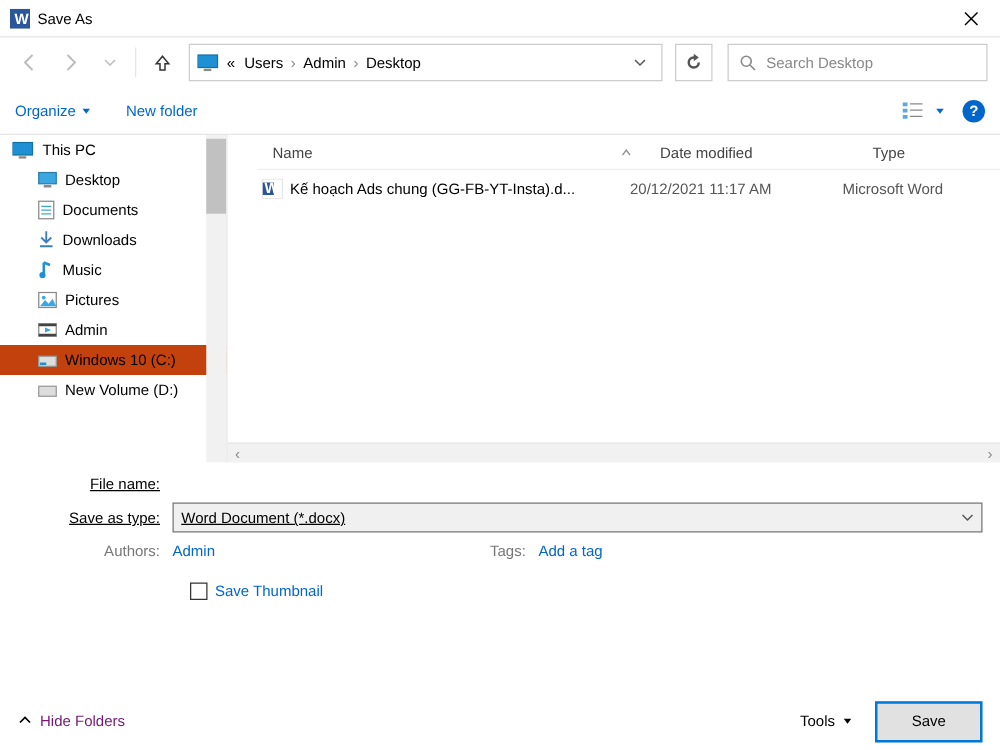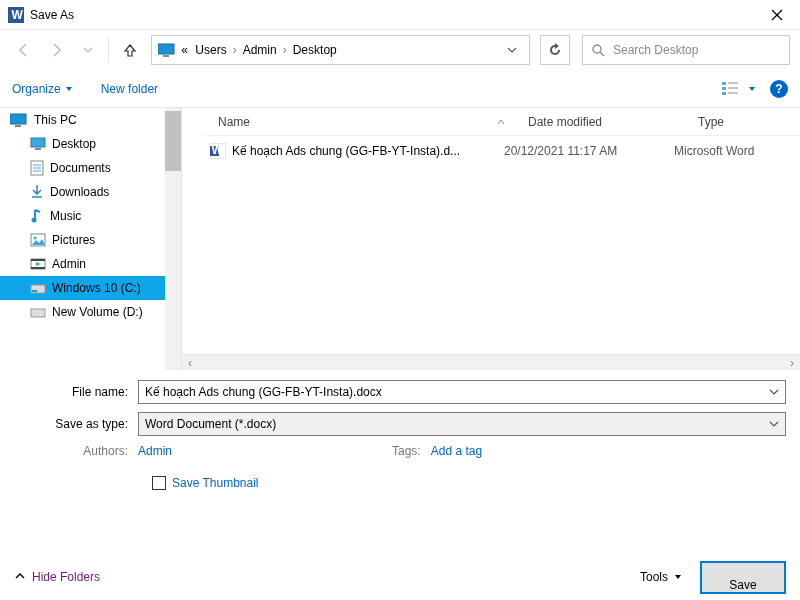--- a/index.html
+++ b/index.html
@@ -22,51 +22,51 @@
   .toolbar .link { color:#0066cc; margin-right:28px; display:flex; align-items:center; gap:4px; }
   .toolbar .right { margin-left:auto; display:flex; align-items:center; gap:14px; }
   .view-btn { display:flex; align-items:center; gap:2px; }
   .help-btn { width:18px; height:18px; border-radius:50%; background:#0066cc; color:#fff; display:flex; align-items:center; justify-content:center; font-weight:bold; font-size:12px; }
   .body-split { display:flex; height:262px; }
   .tree { width:182px; border-right:1px solid #e5e5e5; position:relative; overflow:hidden; }
   .tree-scroll { position:absolute; right:0; top:0; width:16px; height:100%; background:#f1f1f1; }
   .tree-scroll .thumb { width:16px; height:60px; background:#c1c1c1; position:absolute; top:3px; }
   .tree-item { display:flex; align-items:center; height:24px; padding-left:10px; gap:6px; cursor:pointer; white-space:nowrap; }
   .tree-item.indent { padding-left:30px; }
-  .tree-item.sel { background:#0ea5e9; }
+  .tree-item.sel { background:#c2410c; }
   .file-pane { flex:1; display:flex; flex-direction:column; }
   .col-headers { display:flex; height:28px; border-bottom:1px solid #eee; align-items:center; color:#444;margin-left:24px; }
   .col-headers .col { padding-left:12px; }
   .col-name { width:310px; display:flex; align-items:center; gap:6px; }
   .col-date { width:170px; }
   .col-type { flex:1; }
   .file-row { display:flex; height:30px; align-items:center; }
   .file-row .cell { padding-left:12px; }
   .file-row .name-cell { width:310px; display:flex; align-items:center; gap:6px; white-space:nowrap; overflow:hidden; }
   .file-row .date-cell { width:170px; color:#555; }
   .file-row .type-cell { flex:1; color:#555; }
   .hscroll { height:16px; background:#f1f1f1; display:flex; align-items:center; border-top:1px solid #e5e5e5; }
   .hscroll .arrow { width:16px; height:16px; display:flex; align-items:center; justify-content:center; color:#888; }
   .hscroll .track { flex:1; height:16px; position:relative; }
   .form-area { padding:10px 14px 4px 14px; }
-  .form-row { display:flex; align-items:center; margin-bottom:8px; }
+  .form-row { display:flex; align-items:center; margin-bottom:8px;text-decoration:underline; }
   .form-row .lbl { width:124px; text-align:right; padding-right:10px; color:#000; }
   .form-row .field { flex:1; height:24px; border:1px solid #7a7a7a; display:flex; align-items:center; padding:0 6px; background:#fff; justify-content:space-between; }
   .form-row .field.select { background:#f0f0f0; }
   .meta-row { display:flex; align-items:center; margin:6px 0 0 0; }
   .meta-row .mlbl { width:124px; text-align:right; padding-right:10px; color:#777; }
   .meta-row .mval { color:#0066cc; }
   .meta-row .mlbl2 { margin-left:220px; color:#777; padding-right:10px; }
   .thumb-row { display:flex; align-items:center; margin:18px 0 0 138px; gap:6px; }
   .checkbox { width:14px; height:14px; border:1px solid #333; }
   .footer { position:absolute; bottom:2px; left:0; right:0; height:42px; display:flex; align-items:center; padding:0 14px; }
   .hide-folders { display:flex; align-items:flex-start; gap:6px; color:#701a75; }
   .footer .right { margin-left:auto; display:flex; align-items:center; gap:12px; }
   .tools { display:flex; align-items:center; gap:6px; margin-right:6px;justify-content:space-between; }
-  .btn { width:86px; height:33px; border:1px solid #adadad; background:#e1e1e1; display:flex; align-items:flex-end; justify-content:center; }
+  .btn { width:86px; height:33px; border:1px solid #adadad; background:#e1e1e1; display:flex; align-items:center; justify-content:center; }
   .btn.primary { border:2px solid #0078d7; background:#e1e1e1; }
   svg { display:block; }
   .icon-pc-small { width:18px; height:14px; }
 </style>
 </head>
 <body>
 
 <div class="titlebar">
   <span>
     <svg width="16" height="16">
@@ -275,26 +275,20 @@
       <div class="arrow">‹</div>
       <div class="track"></div>
       <div class="arrow">›</div>
     </div>
   </div>
 </div>
 
 <div class="form-area">
   <div class="form-row">
     <div class="lbl">File name:</div>
-    <div class="field">
-      <span>Kế hoạch Ads chung (GG-FB-YT-Insta).docx</span>
-      <svg width="10" height="10">
-          <path d="M1 3 L5 7 L9 3" fill="none" stroke="#555" stroke-width="1.2"></path>
-        </svg>
-    </div>
   </div>
   <div class="form-row">
     <div class="lbl">Save as type:</div>
     <div class="field select">
       <span>Word Document (*.docx)</span>
       <svg width="10" height="10">
           <path d="M1 3 L5 7 L9 3" fill="none" stroke="#555" stroke-width="1.2"></path>
         </svg>
     </div>
   </div>

